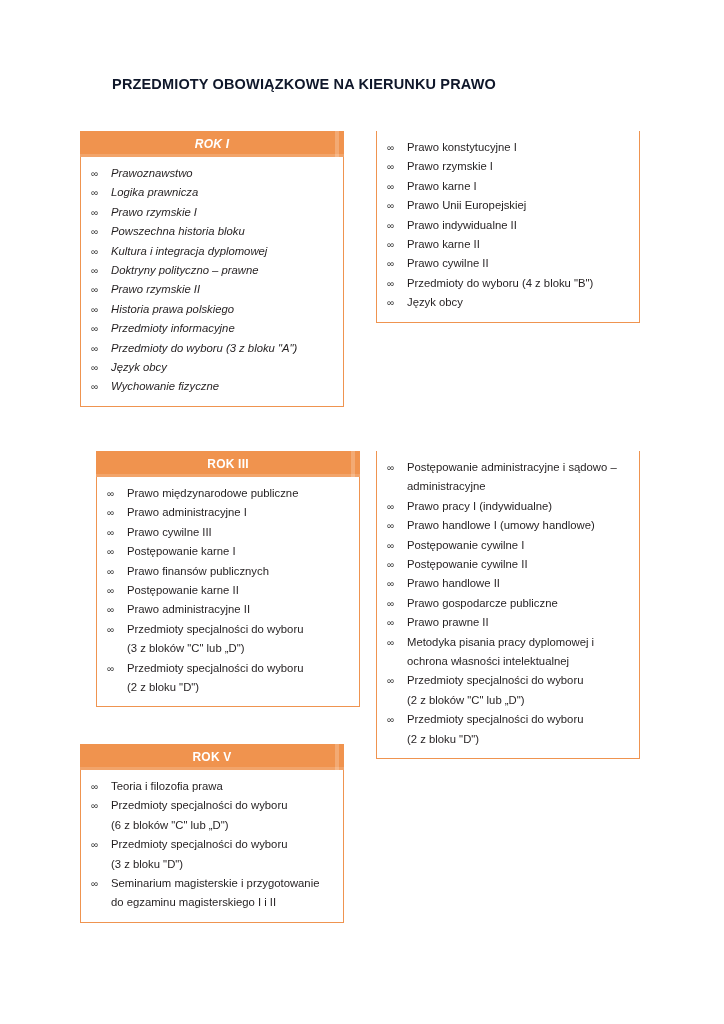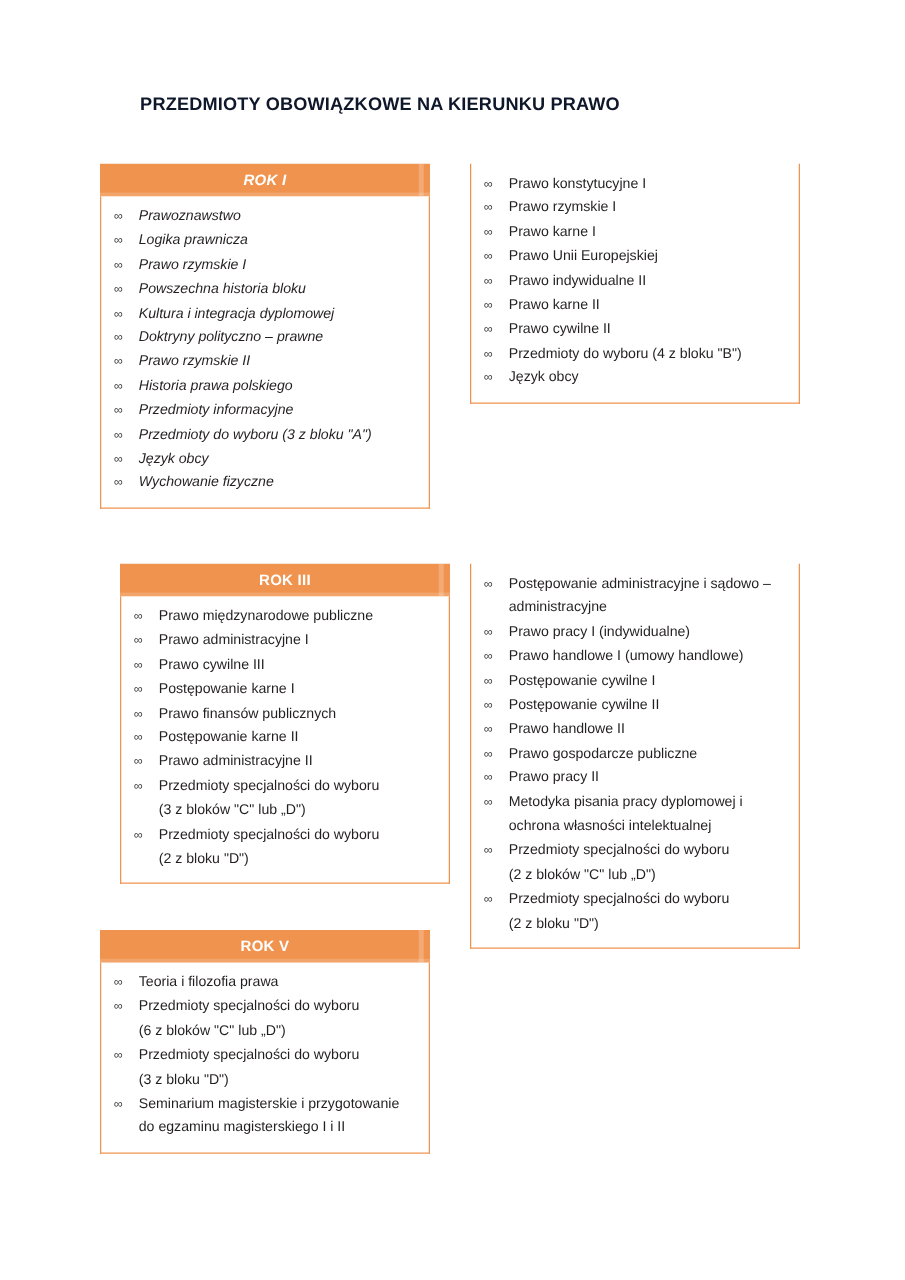--- a/index.html
+++ b/index.html
@@ -273,21 +273,21 @@
       <div class="item">
         <span class="bullet">∞</span>
         <span class="item-text">Prawo handlowe II</span>
       </div>
       <div class="item">
         <span class="bullet">∞</span>
         <span class="item-text">Prawo gospodarcze publiczne</span>
       </div>
       <div class="item">
         <span class="bullet">∞</span>
-        <span class="item-text">Prawo pracy II</span>
+        <span class="item-text">Prawo prawne II</span>
       </div>
       <div class="item">
         <span class="bullet">∞</span>
         <span class="item-text">Metodyka pisania pracy dyplomowej i
 ochrona własności intelektualnej</span>
       </div>
       <div class="item">
         <span class="bullet">∞</span>
         <span class="item-text">Przedmioty specjalności do wyboru
 (2 z bloków "C" lub „D")</span>

